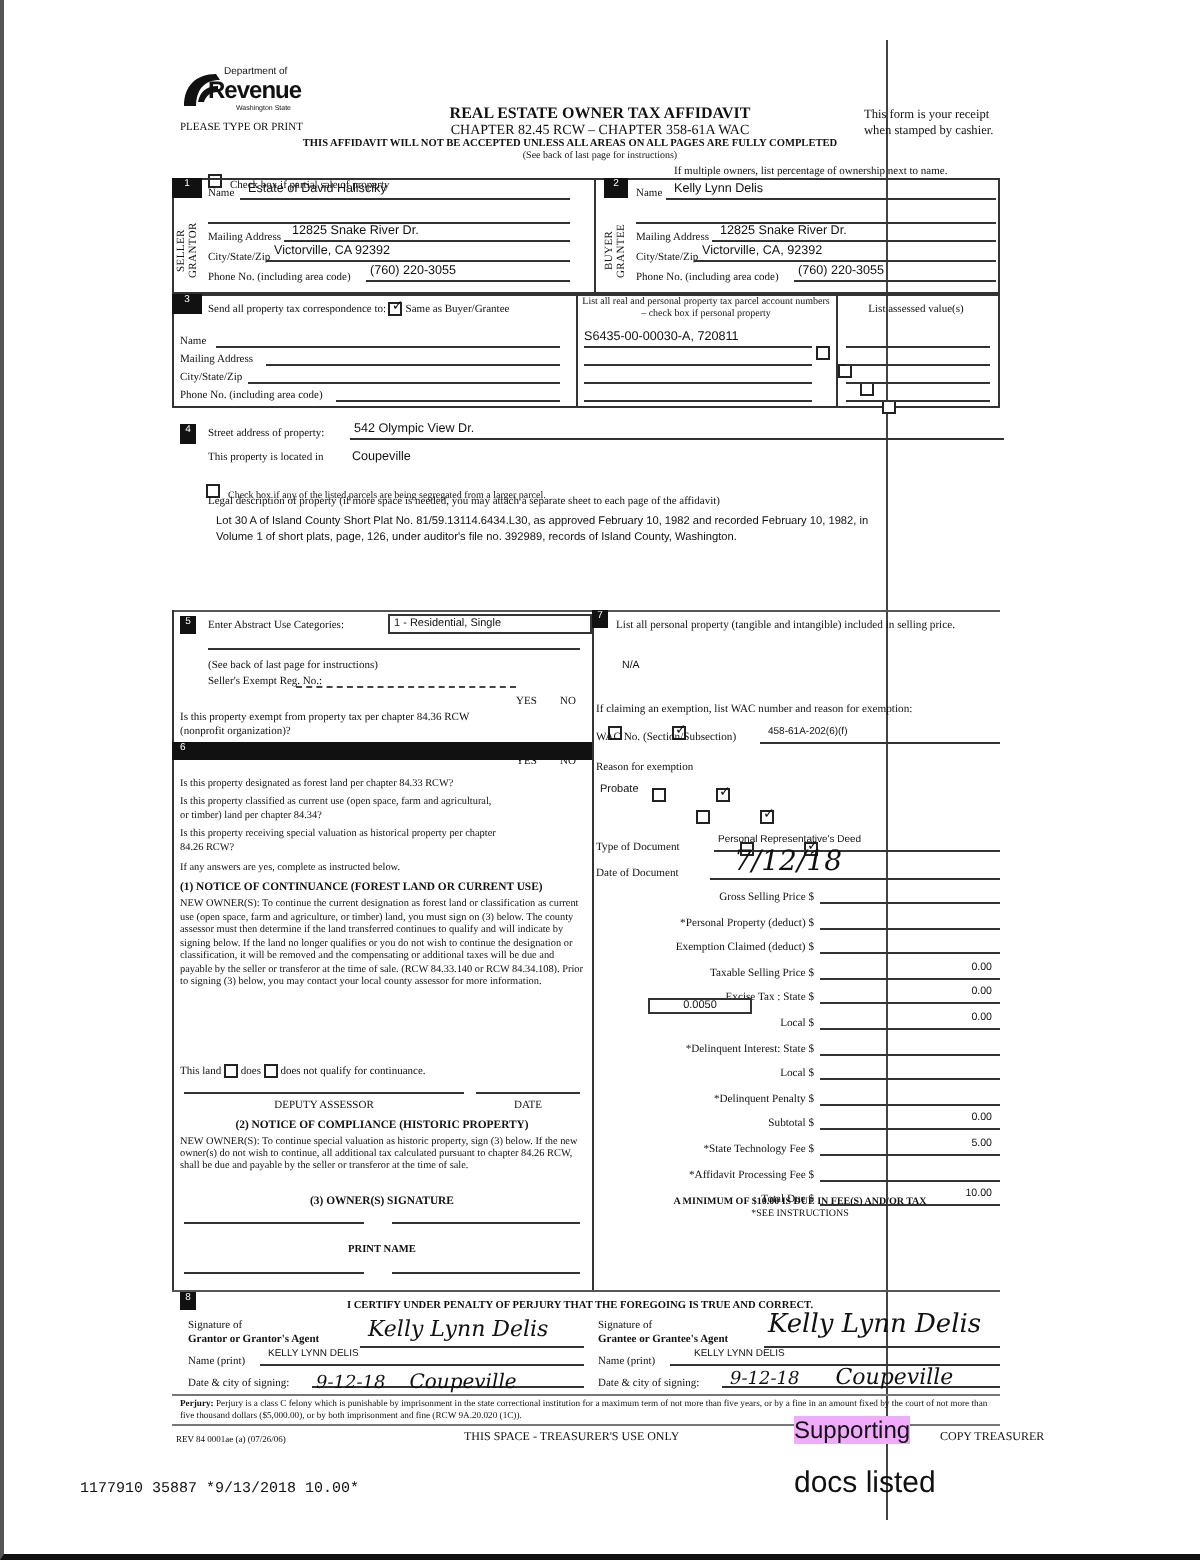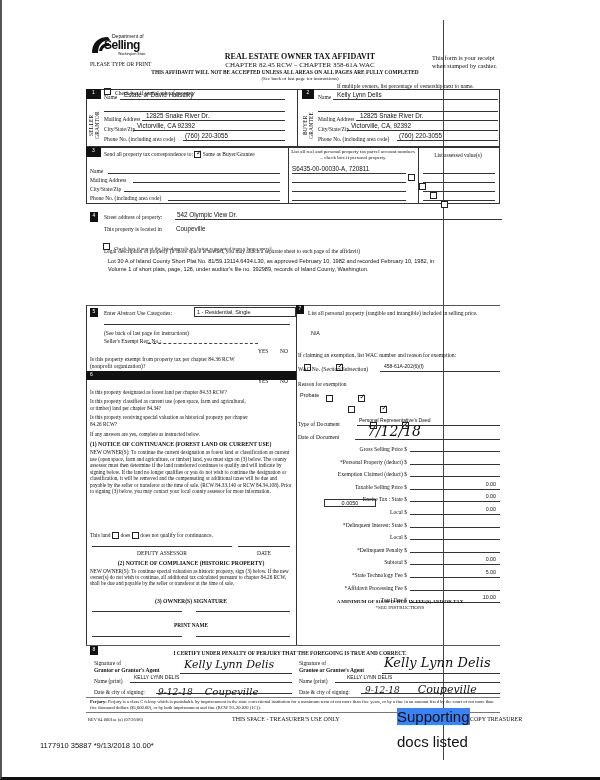--- a/index.html
+++ b/index.html
@@ -1,19 +1,19 @@
 <!DOCTYPE html>
 <html><head>
 <meta charset="utf-8">
 <style>
   * { box-sizing: border-box; margin: 0; padding: 0; }
   body { width: 600px; height: 780px; background: #fff; font-family: "Liberation Serif", serif; color: #111; position: relative; overflow: hidden; }
   .abs { position: absolute; }
   .sans { font-family: "Liberation Sans", sans-serif; }
-  .mono { font-family: Liberation Sans, sans-serif; }
+  .mono { font-family: Liberation Mono, monospace; }
   .tiny { font-size: 5.5px; }
   .small { font-size: 6.3px; }
   .fill { font-family: "Liberation Sans", sans-serif; font-size: 6.3px; color: #111; }
   .line { border-bottom: 0.8px solid #333; }
   .box { border: 0.8px solid #333; }
   .chk { width: 7px; height: 7px; border: 0.8px solid #222; display: inline-block; vertical-align: middle; position: relative; background: #fff; }
   .chk.checked::after { content: "✓"; position: absolute; left: 0.5px; top: -3px; font-size: 7px; font-family: "DejaVu Sans", sans-serif; }
   .num { background: #111; color: #fff; font-size: 5px; text-align: center; font-family: "Liberation Sans", sans-serif; }
   .vert { writing-mode: vertical-rl; transform: rotate(180deg); font-size: 5.5px; text-align: center; letter-spacing: 0.2px; }
   .bold { font-weight: bold; }
@@ -32,21 +32,21 @@
 
 <div class="abs" style="left:443px;top:20px;width:1px;height:740px;background:#444;"></div>
 
 
 <div class="abs" style="left:90px;top:33px;width:60px;height:30px;">
   <svg width="22" height="20" viewBox="0 0 22 20" style="position:absolute;left:0;top:2px;">
     <path d="M2 18 C2 8 8 2 18 2 L20 5 C12 5 8 10 8 18 Z" fill="#111"></path>
     <path d="M9 16 C10 11 13 8 19 8 L19 11 C15 11 13 13 12 16 Z" fill="#111"></path>
   </svg>
   <div class="abs sans" style="left:22px;top:0;font-size:5px;">Department of</div>
-  <div class="abs sans bold" style="left:14px;top:5px;font-size:12px;letter-spacing:-0.5px;">Selling</div>
+  <div class="abs sans bold" style="left:14px;top:5px;font-size:12px;letter-spacing:-0.5px;">Revenue</div>
   <div class="abs sans" style="left:28px;top:19px;font-size:3.5px;">Washington State</div>
 </div>
 <div class="abs tiny" style="left:90px;top:61px;">PLEASE TYPE OR PRINT</div>
 <div class="abs bold center" style="left:200px;top:52px;width:200px;font-size:8px;">REAL ESTATE OWNER TAX AFFIDAVIT</div>
 <div class="abs center" style="left:200px;top:61px;width:200px;font-size:7px;">CHAPTER 82.45 RCW – CHAPTER 358-61A WAC</div>
 <div class="abs bold center" style="left:120px;top:69px;width:330px;font-size:5.3px;">THIS AFFIDAVIT WILL NOT BE ACCEPTED UNLESS ALL AREAS ON ALL PAGES ARE FULLY COMPLETED</div>
 <div class="abs center tiny" style="left:200px;top:76px;width:200px;font-size:5px;">(See back of last page for instructions)</div>
 <div class="abs small" style="left:432px;top:54px;">This form is your receipt</div>
 <div class="abs small" style="left:432px;top:62px;">when stamped by cashier.</div>
 
@@ -268,18 +268,18 @@
 
 
 <div class="abs" style="left:86px;top:697px;width:414px;height:16px;border-top:0.8px solid #777;border-bottom:0.8px solid #777;"></div>
 <div class="abs" style="left:90px;top:699px;width:408px;font-size:4.6px;line-height:6px;">
   <span class="bold">Perjury:</span>
   <span>Perjury is a class C felony which is punishable by imprisonment in the state correctional institution for a maximum term of not more than five years, or by a fine in an amount fixed by the court of not more than five thousand dollars ($5,000.00), or by both imprisonment and fine (RCW 9A.20.020 (1C)).</span>
 </div>
 <div class="abs" style="left:88px;top:717px;font-size:4.5px;">REV 84 0001ae (a) (07/26/06)</div>
 <div class="abs" style="left:232px;top:716px;font-size:6px;">THIS SPACE - TREASURER'S USE ONLY</div>
 <div class="abs" style="left:470px;top:716px;font-size:6px;">COPY TREASURER</div>
-<div class="abs sans" style="left:397px;top:708px;font-size:15px;background:#3b82f6;">Supporting</div>
+<div class="abs sans" style="left:397px;top:708px;font-size:12px;background:#f0abfc;">Supporting</div>
 <div class="abs sans" style="left:397px;top:733px;font-size:15px;">docs listed</div>
 <div class="abs mono" style="left:40px;top:741px;font-size:7.5px;">1177910 35887 *9/13/2018 10.00*</div>
 
 
 
 
 </body></html>

